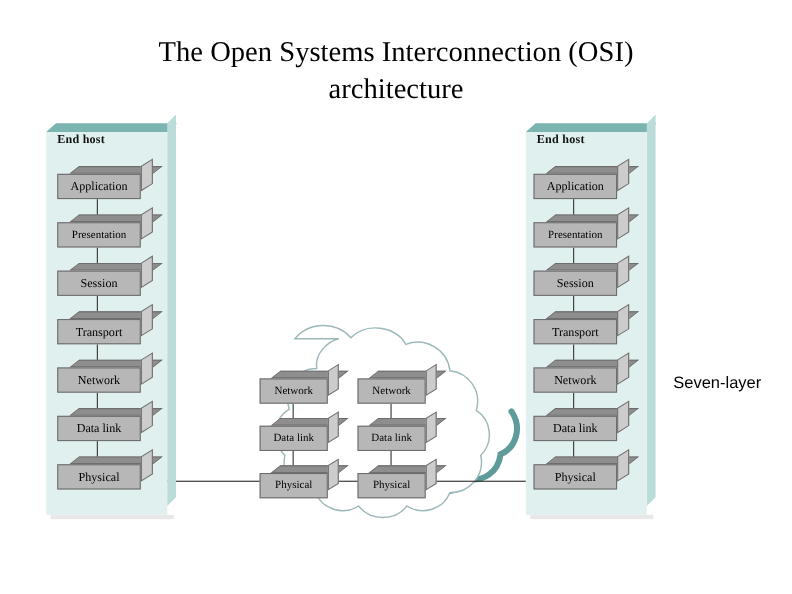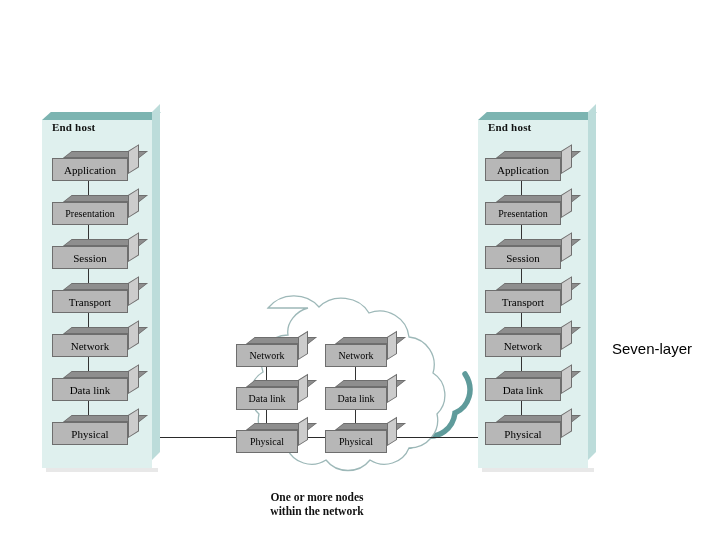--- a/index.html
+++ b/index.html
@@ -161,20 +161,24 @@
     font-size: 15px;
     color: #000000;
     white-space: nowrap;
   }
 </style>
 </head>
 <body>
 
 <div id="slide">
 
+  <div id="title">
+    <div>The Open Systems Interconnection (OSI)</div>
+    <div>architecture</div>
+  </div>
 
   <svg id="cloud-svg" viewBox="0 0 310 205">
 
     <path fill="none" stroke="#5f9b9b" stroke-width="5.5" stroke-linecap="round" d="M297,86
          c10,15 4,33 -10,39
          c-2,16 -16,26 -31,22
          c-8,14 -28,17 -40,6
          c-11,13 -32,13 -43,0
          c-12,11 -32,8 -40,-6
          c-15,4 -29,-6 -31,-22
@@ -282,24 +286,20 @@
     <div class="bx-top" style="width:62px; left:10px;"></div>
     <div class="bx-side" style="left:62px; height:23px; width:10px;"></div>
     <div class="bx-front" style="width:62px; height:23px; font-size:10px;">Data link</div>
   </div>
   <div class="box3d" style="left:325px; top:423px;">
     <div class="bx-top" style="width:62px; left:10px;"></div>
     <div class="bx-side" style="left:62px; height:23px; width:10px;"></div>
     <div class="bx-front" style="width:62px; height:23px; font-size:10px;">Physical</div>
   </div>
 
-  <div id="cloud-caption">
-    <div>One or more nodes</div>
-    <div>within the network</div>
-  </div>
 
   <div class="host-panel" style="left:478px; top:112px;">
     <div class="panel-top-face"></div>
     <div class="panel-side-face"></div>
     <div class="panel-front"></div>
     <div class="panel-shadow"></div>
   </div>
   <div class="host-label" style="left:488px; top:121px;">End host</div>
 
   <div class="connector" style="left:521px; top:181px; height:19px;"></div>

